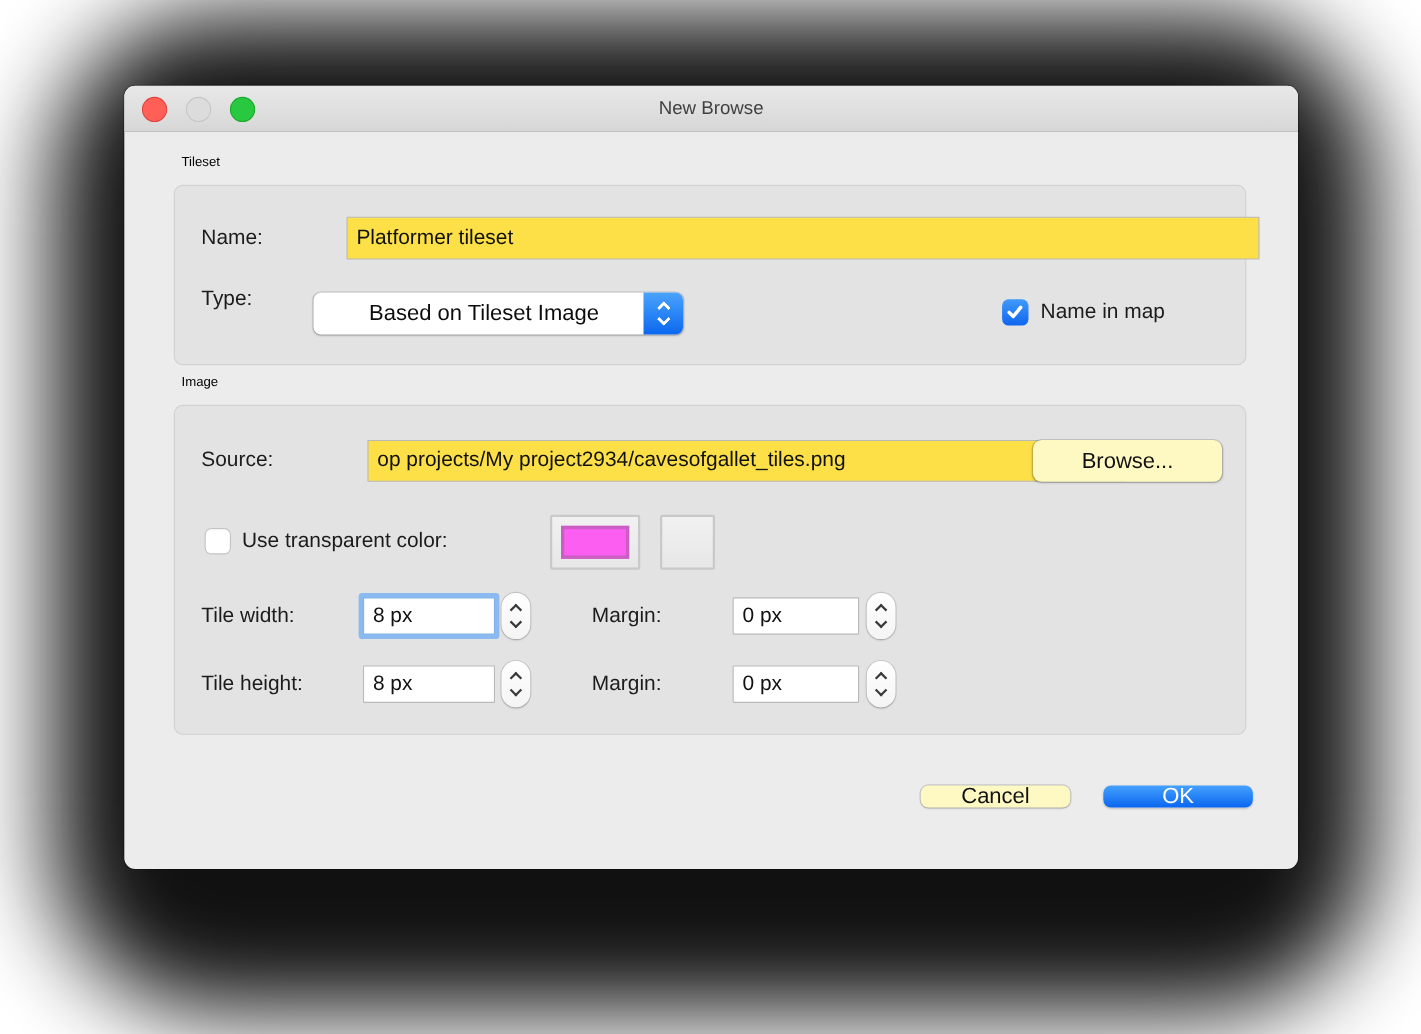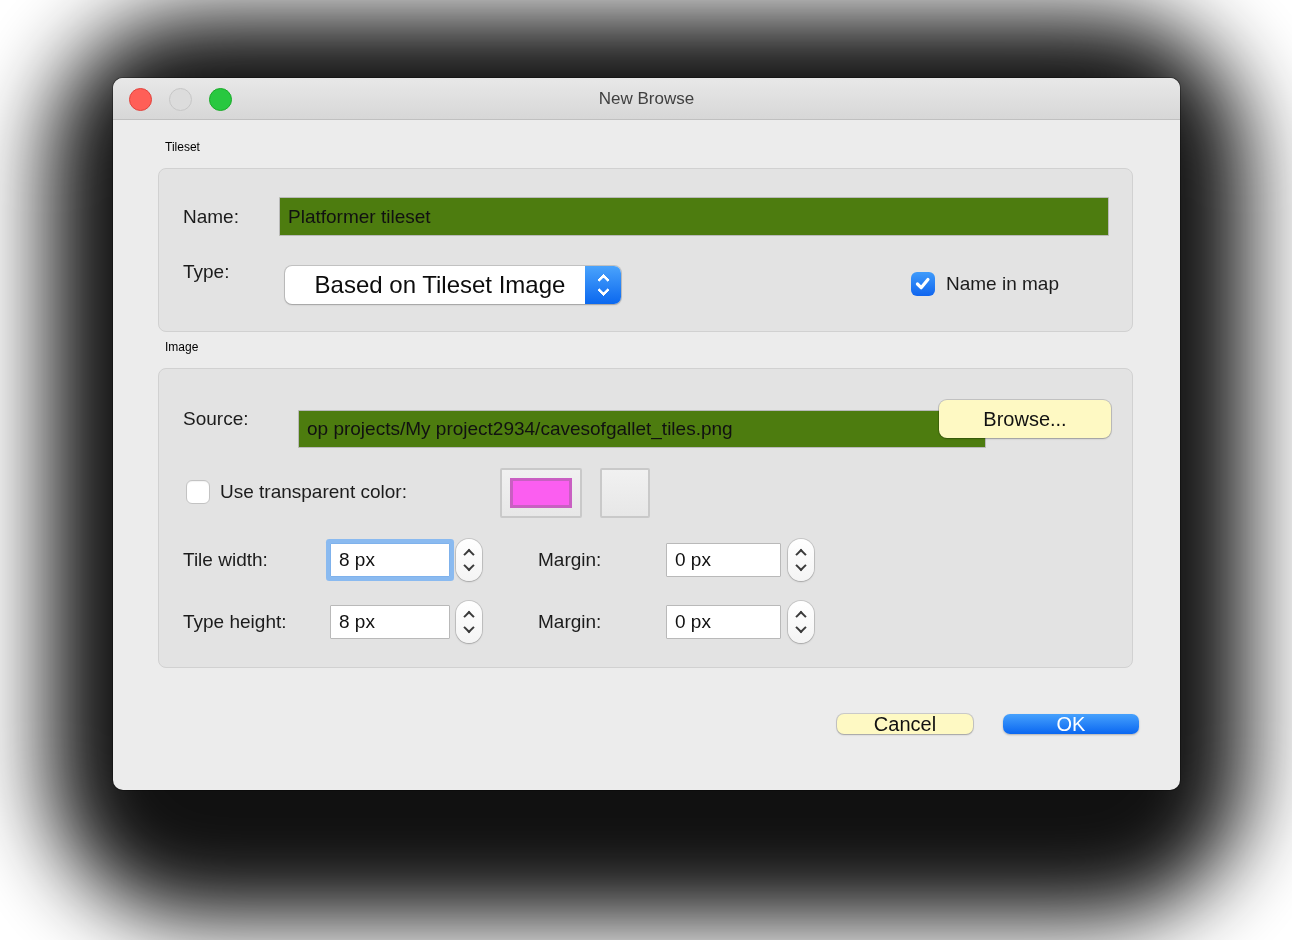--- a/index.html
+++ b/index.html
@@ -47,33 +47,33 @@
     background: #e3e3e3; border: 1px solid #d1d1d1; border-radius: 8px;
   }
   #group-tileset { top: 90px; height: 164px; }
   #group-image   { top: 290px; height: 300px; }
   .glabel-tileset { left: 52px; top: 62px; }
   .glabel-image   { left: 52px; top: 262px; }
 
   .field-label { position: absolute; font-size: 19px; color: #1c1c1c; white-space: nowrap; }
 
   .text-input {
-    position: absolute; background: #4d7c0f; border: 1px solid #b9b9b9;
+    position: absolute; background: #fde047; border: 1px solid #b9b9b9;
     border-radius: 1px; font-size: 19px; color: #111; padding: 0 8px;
-    font-family: "Liberation Sans", "DejaVu Sans", sans-serif; outline: none;
+    font-family: "Liberation Sans", "DejaVu Sans", sans-serif; outline: none; margin-left: 36px;
   }
 
   
   .popup {
     position: absolute; left: 126px; top: 97px; width: 336px; height: 38px;
     background: #ffffff; border-radius: 7px;
     box-shadow: 0 0 0 1px rgba(0,0,0,.14), 0 1px 2px rgba(0,0,0,.18);
     display: flex; align-items: center;
   }
-  .popup-text { flex: 1; text-align: center; font-size: 24px; color: #0c0c0c; padding-left: 10px; }
+  .popup-text { flex: 1; text-align: center; font-size: 20px; color: #0c0c0c; padding-left: 10px; }
   .popup-cap {
     width: 36px; height: 38px; border-radius: 0 7px 7px 0;
     background: linear-gradient(#4aa3fc, #0b68ef);
     display: flex; flex-direction: column; align-items: center; justify-content: center; gap: 4px;
   }
   .chev { display: block; width: 9px; height: 9px; border-left: 3px solid #fff; border-top: 3px solid #fff; border-radius: 1px; }
   .chev.up   { transform: rotate(45deg) translate(1px, 1px); }
   .chev.down { transform: rotate(225deg) translate(1px, 1px); }
 
   
@@ -161,21 +161,21 @@
         <svg width="18" height="16" viewBox="0 0 14 13">
           <path d="M2.5 6.5 L5.5 9.5 L11 2.8" stroke="#ffffff" stroke-width="2.6" fill="none" stroke-linecap="round" stroke-linejoin="round"></path>
         </svg>
       </div>
       <div class="field-label" style="left:787px; top:104px;">Name in map</div>
     </div>
 
     <div class="group-label glabel-image">Image</div>
     <div class="groupbox" id="group-image">
       <div class="field-label" style="left:24px; top:39px;">Source:</div>
-      <input class="text-input" style="left: 139px; top: 41px; width: 688px; height: 38px;" value="op projects/My project2934/cavesofgallet_tiles.png">
+      <input class="text-input" style="left: 139px; top: 31px; width: 688px; height: 38px;" value="op projects/My project2934/cavesofgallet_tiles.png">
       <div class="btn plain" id="browse-btn">Browse...</div>
 
       <div class="checkbox unchecked" style="left:27px; top:111px;"></div>
       <div class="field-label" style="left:61px; top:112px;">Use transparent color:</div>
 
       <div class="swatch-btn" style="left:341px; top:99px; width:82px; height:50px;">
         <div class="swatch-inner" style="background:#fb5ef0;"></div>
       </div>
       <div class="swatch-btn" style="left:441px; top:99px; width:50px; height:50px;"></div>
 
@@ -186,21 +186,21 @@
         <span class="schev down"></span>
       </div>
 
       <div class="field-label" style="left:379px; top:180px;">Margin:</div>
       <input class="spin-input" style="left: 507px; top: 174px; width: 115px;" value="0 px">
       <div class="stepper" style="left:629px; top:170px;">
         <span class="schev up"></span>
         <span class="schev down"></span>
       </div>
 
-      <div class="field-label" style="left:24px; top:242px;">Type height:</div>
+      <div class="field-label" style="left:24px; top:242px;">Tile height:</div>
       <input class="spin-input" style="left: 171px; top: 236px;" value="8 px">
       <div class="stepper" style="left:297px; top:232px;">
         <span class="schev up"></span>
         <span class="schev down"></span>
       </div>
 
       <div class="field-label" style="left:379px; top:242px;">Margin:</div>
       <input class="spin-input" style="left: 507px; top: 236px; width: 115px;" value="0 px">
       <div class="stepper" style="left:629px; top:232px;">
         <span class="schev up"></span>

